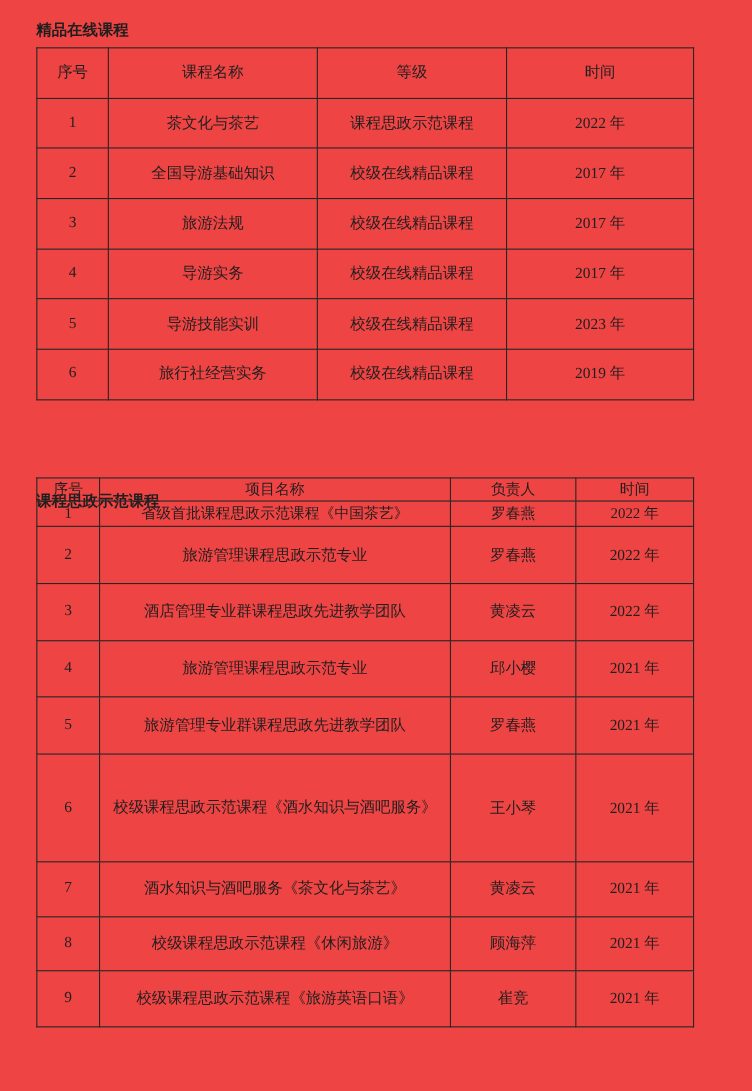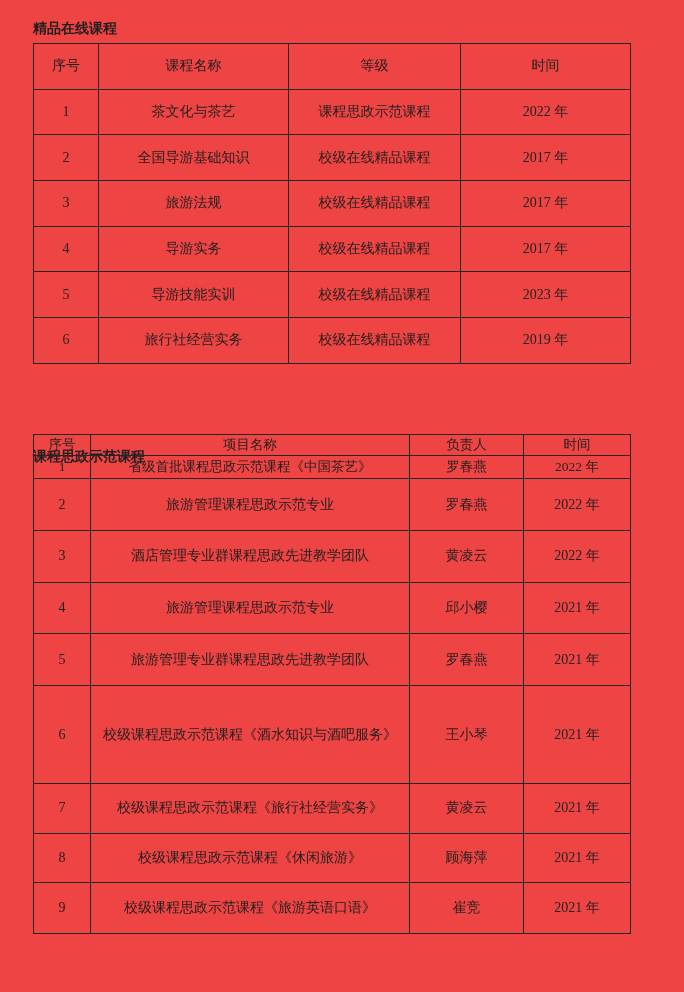--- a/index.html
+++ b/index.html
@@ -189,21 +189,21 @@
           <td>2021 年</td>
         </tr>
         <tr>
           <td>6</td>
           <td>校级课程思政示范课程《酒水知识与酒吧服务》</td>
           <td>王小琴</td>
           <td>2021 年</td>
         </tr>
         <tr>
           <td>7</td>
-          <td>校级课程思政示范课程《旅行社经营实务》</td>
+          <td>酒水知识与酒吧服务《茶文化与茶艺》</td>
           <td>黄凌云</td>
           <td>2021 年</td>
         </tr>
         <tr>
           <td>8</td>
           <td>校级课程思政示范课程《休闲旅游》</td>
           <td>顾海萍</td>
           <td>2021 年</td>
         </tr>
         <tr>

